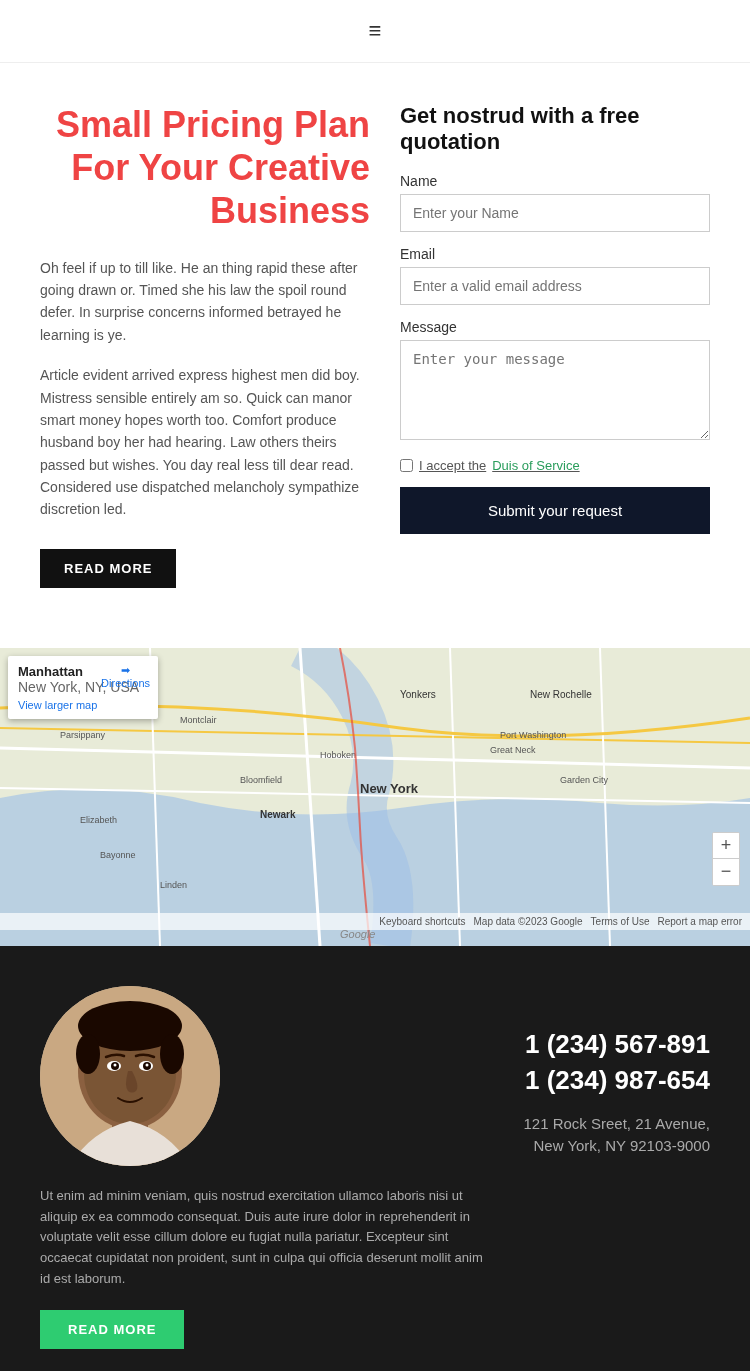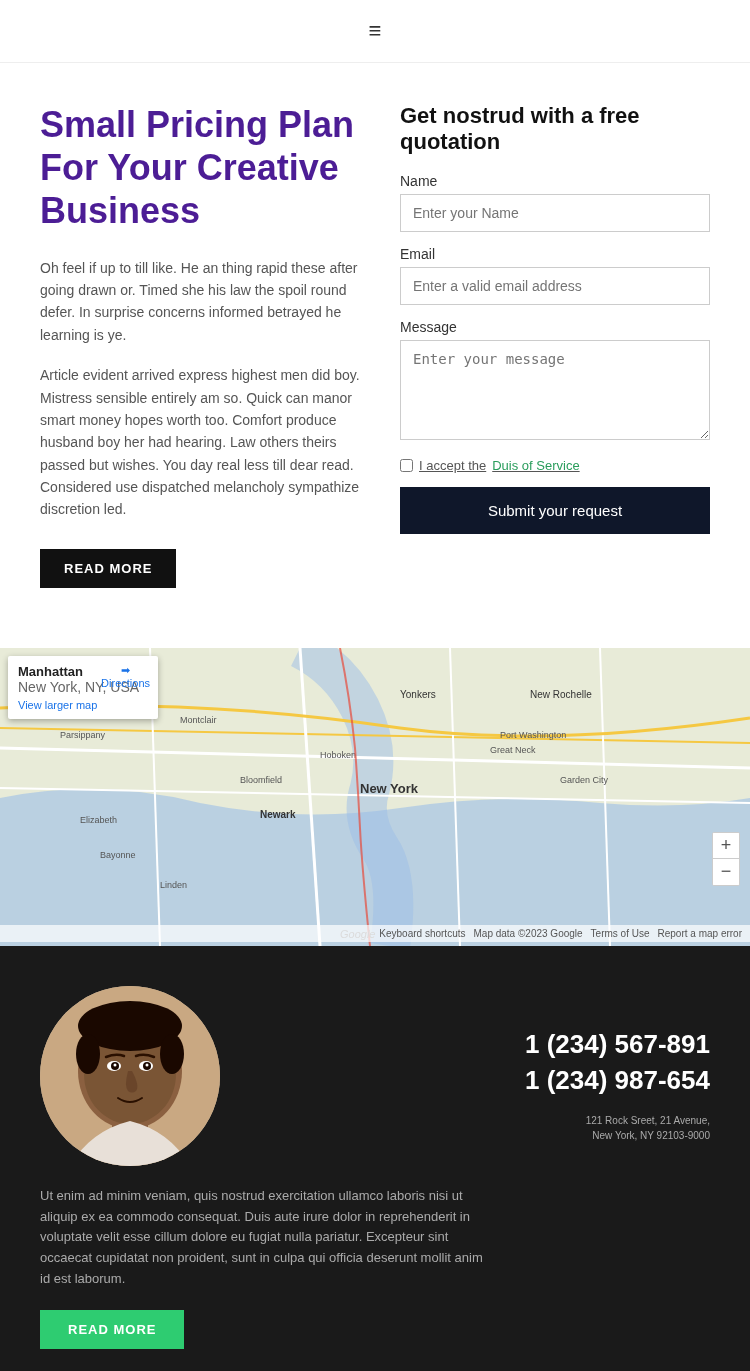--- a/index.html
+++ b/index.html
@@ -35,21 +35,22 @@
     .right-col {
       width: 310px;
       flex-shrink: 0;
     }
 
     .page-title {
       font-size: 36px;
       font-weight: 900;
       line-height: 1.2;
       margin-bottom: 24px;
-      color: #4c1d95;
+      color: #ef4444;
+      text-align: right;
     }
 
     .article-text {
       font-size: 14px;
       color: #555;
       line-height: 1.6;
       margin-bottom: 18px;
     }
 
     .read-more-btn {
@@ -219,21 +220,21 @@
       color: #555;
     }
 
     .map-zoom-btn:last-child {
       border-bottom: none;
     }
 
     .map-footer {
       background: rgba(255,255,255,0.7);
       position: absolute;
-      bottom: 4px;
+      bottom: 16px;
       right: 0;
       left: 0;
       font-size: 10px;
       color: #555;
       padding: 3px 8px;
       display: flex;
       justify-content: flex-end;
       gap: 8px;
     }
 
@@ -287,21 +288,21 @@
     }
 
     .phone-number {
       font-size: 26px;
       font-weight: bold;
       color: #fff;
       line-height: 1.4;
     }
 
     .address-text {
-      font-size: 10px;
+      font-size: 15px;
       color: #aaa;
       line-height: 1.5;
       margin-top: 14px;
     }
   </style>
 </head>
 <body>
 
 <nav class="navbar">
   <span class="hamburger-icon">≡</span>

